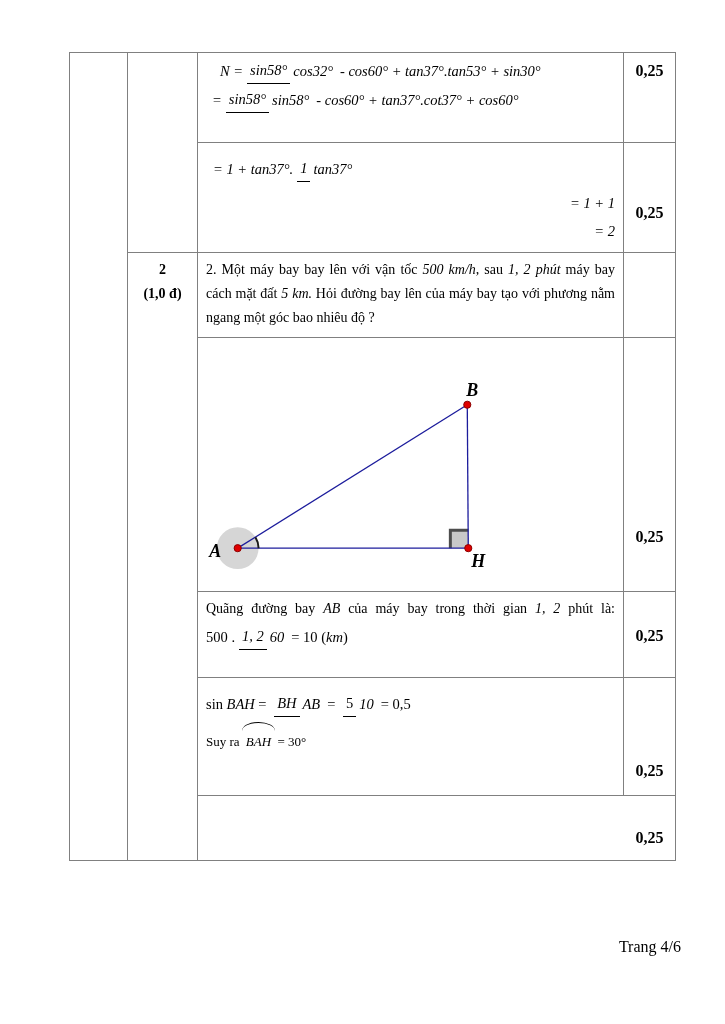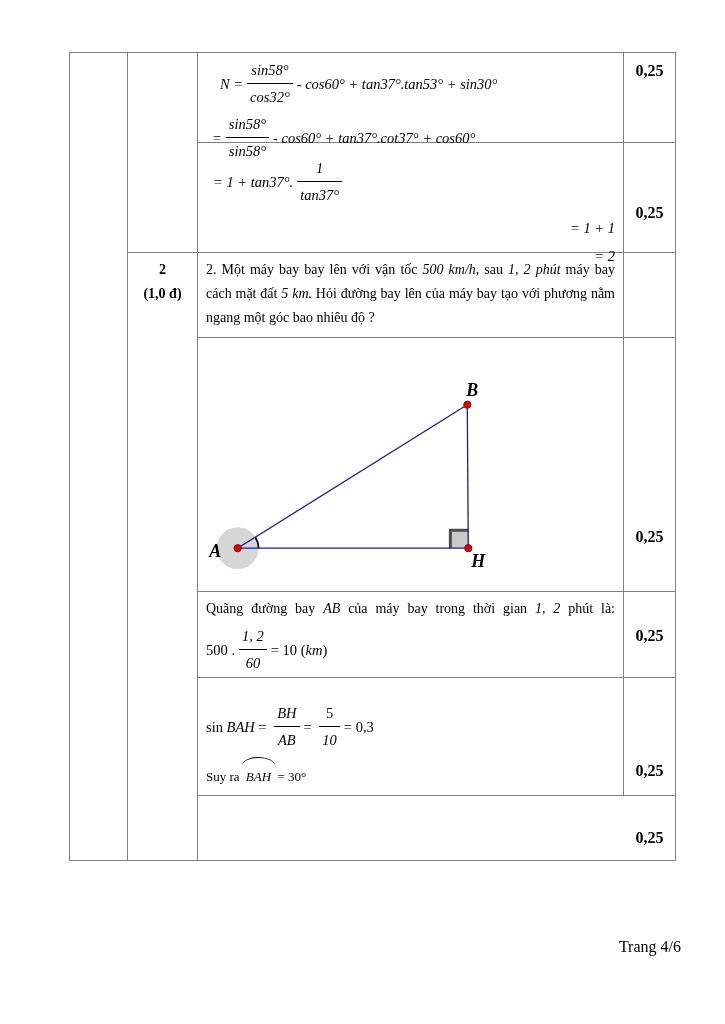--- a/index.html
+++ b/index.html
@@ -23,37 +23,37 @@
   .qlabel { text-align:center; font-weight:bold; font-size:14px; padding-top:9px; }
   .qpts   { margin-top:8px; }
 
   
   .score { position:relative; font-weight:bold; font-size:16px; }
   .score-text { position:absolute; left:0; width:100%; text-align:center; }
 
   
   .fline { display:flex; align-items:center; font-size:14.5px; font-style:italic; }
   .fline > span { white-space:pre; }
-  .frac { display:inline-flex; flex-direction:column; text-align:center; margin:0 4px; }
+  .frac { display:inline-flex; flex-direction:row; text-align:center; margin:0 4px; }
   .frac .num { display:block; padding:0 3px 1px; border-bottom:1px solid #000; }
   .frac .den { display:block; padding:1px 3px 0;font-style:italic; }
   .up { font-style:normal; }
   .it { font-style:italic; }
 
   .content { padding:5px 8px 0 8px; font-size:14px; line-height:24px; }
   .r1c { padding-top:5px; padding-left:14px; }
   .r1c .fline:first-child { margin-left:8px; margin-bottom:3px; }
   .r2c { padding-top:13px; padding-left:15px; }
   .r2c .plain { font-style:italic; font-size:14.5px;text-align:right; }
   .r2c .l2 { margin-top:9px; }
   .r2c .l3 { margin-top:4px; }
   .para { text-align:justify; }
   .jline { text-align:justify; text-align-last:justify; }
   .r5f { margin-top:3px; }
-  .r6f { margin-top:18px;align-items:center; }
+  .r6f { margin-top:8px;align-items:center; }
   .suyra { margin-top:13px; font-size:13px; }
 
   
   .overarc { position:relative; display:inline-block; padding:0 3px; }
   .overarc::before {
     content:""; position:absolute; left:-1px; right:-1px; top:-8px; height:8px;
     border-top:1.8px solid #000;
     border-radius:50% 50% 0 0 / 100% 100% 0 0;
   }
 
@@ -157,21 +157,21 @@
     </div>
 
     <div class="cell br bb content" style="grid-area:6/3/7/4;">
       <div class="fline r6f">
         <span class="up">sin </span>
           <span class="it">BAH </span>
           <span class="up">= </span>
         <span class="frac it"><span class="num">BH</span><span class="den">AB</span></span>
         <span class="up">= </span>
         <span class="frac up"><span class="num">5</span><span class="den">10</span></span>
-        <span class="up">= 0,3</span>
+        <span class="up">= 0,5</span>
       </div>
       <div class="suyra">
         <span class="up">Suy ra </span><span class="overarc it">BAH</span><span class="up"> = 30°</span>
       </div>
     </div>
 
     <div class="cell bb score" style="grid-area:6/4/7/5;">
       <span class="score-text" style="top:84px;">0,25</span>
     </div>
 

